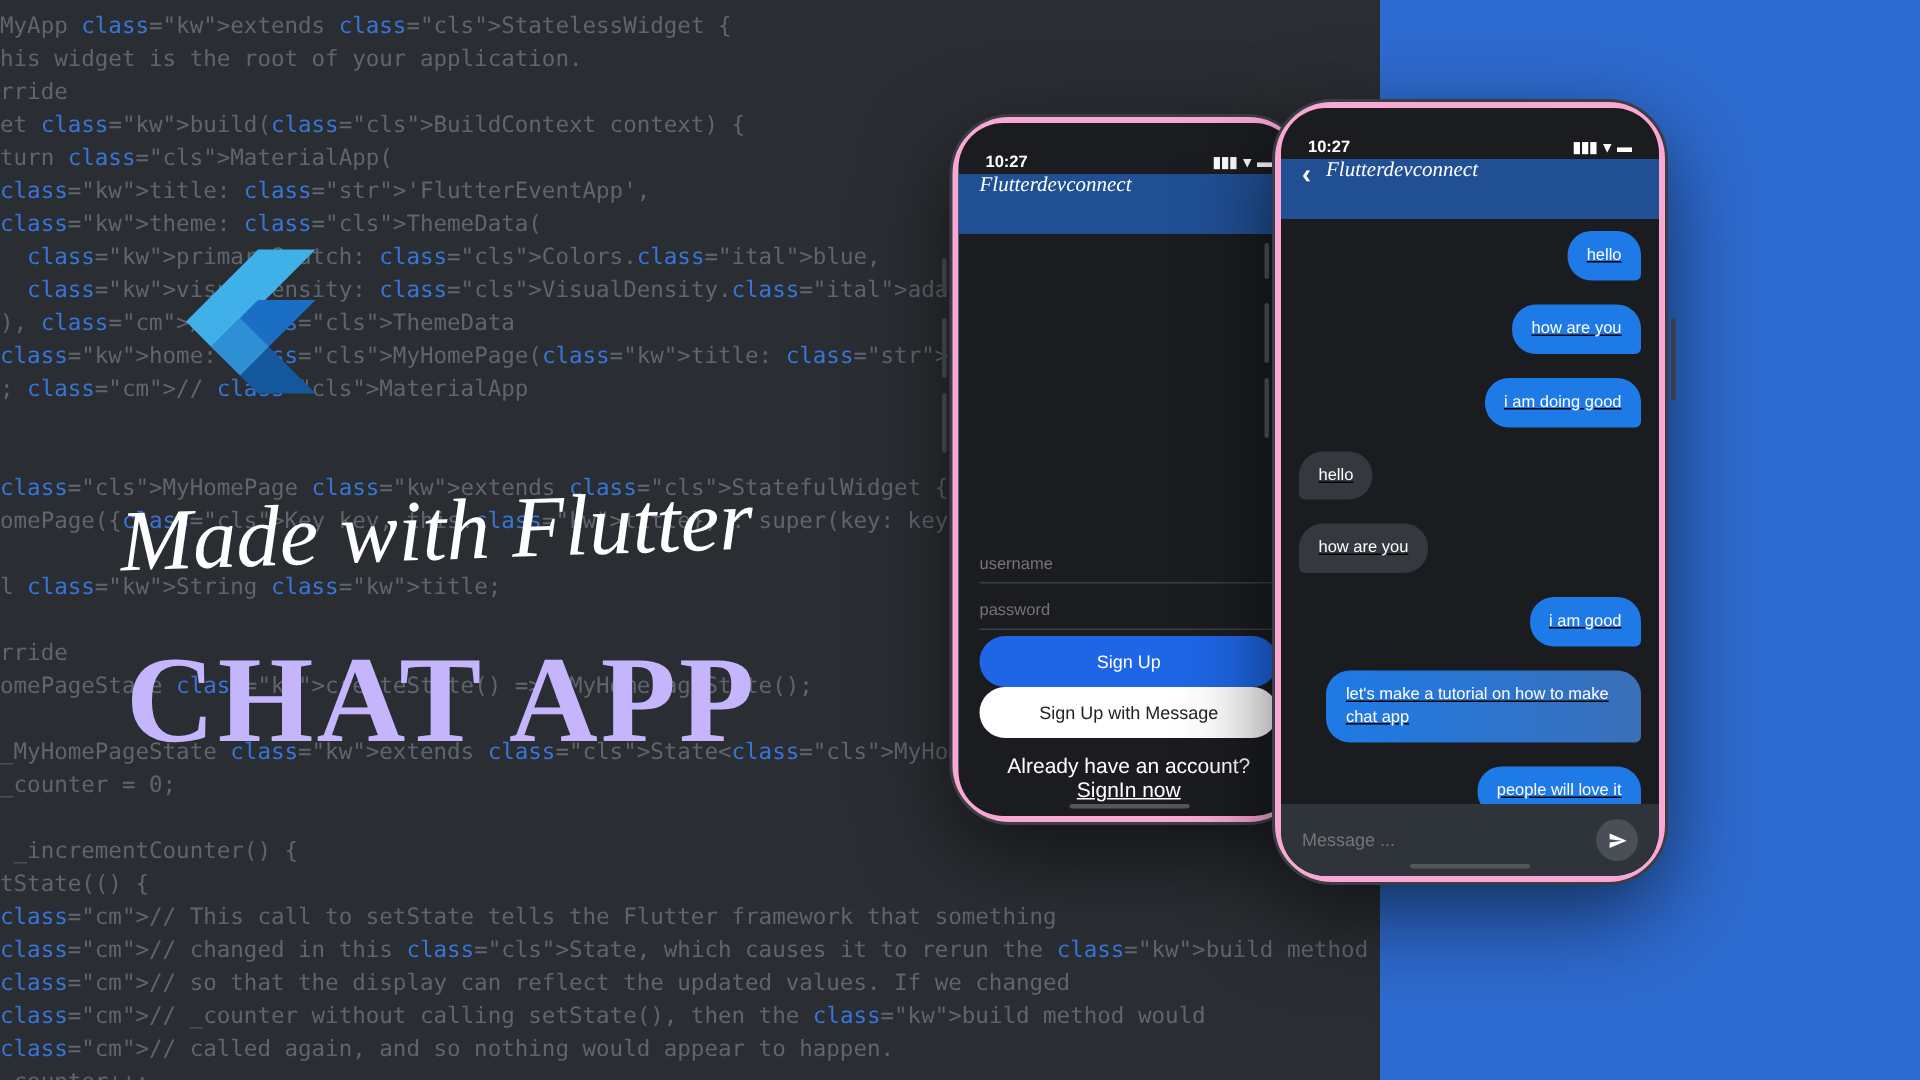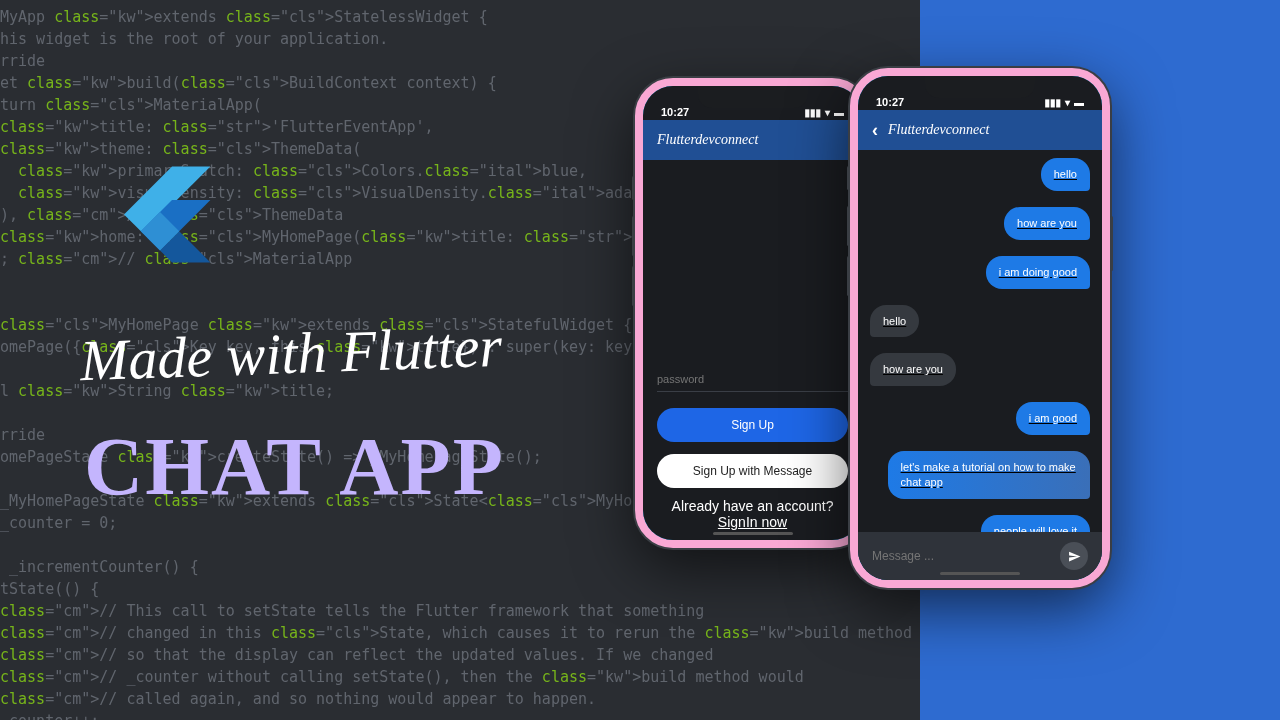--- a/index.html
+++ b/index.html
@@ -22,21 +22,21 @@
   width: 100%; height: 720px;
   padding: 6px 0 0 0;
   font-family: 'Menlo', 'Consolas', monospace;
   font-size: 15px;
   line-height: 22px;
   color: #6a6f78;
   white-space: pre;
   opacity: 0.85;
   pointer-events: none;
 }
-.code-bg .kw { color: #84cc16; }
+.code-bg .kw { color: #3b82f6; }
 
 .flutter-logo {
   position: absolute;
   left: 100px; top: 140px;
   width: 120px; height: 150px;
 }
 .headline-script {
   position: absolute;
   left: 80px; top: 320px;
   font-family: 'Brush Script MT', cursive;
@@ -52,21 +52,21 @@
   font-size: 82px;
   font-weight: 900;
   letter-spacing: 2px;
   color: #c4b5fd;
 }
 .phone {
   position: absolute;
   width: 235px; height: 470px;
   border-radius: 38px;
   background: #0ea5e9;
-  border: 8px solid #f9a8d4;
+  border: 4px solid #f9a8d4;
   box-shadow: 0 0 0 2px #3a3e44, 0 20px 60px rgba(0,0,0,0.6);
 }
 .phone .notch {
   position: absolute;
   top: 0; left: 50%;
   transform: translateX(-50%);
   width: 110px; height: 22px;
   background: #1b1d20;
   border-radius: 0 0 14px 14px;
 }
@@ -93,21 +93,21 @@
   font-size: 11px;
   font-weight: 600;
   color: #fff;
 }
 .status-icons { display: flex; gap: 4px; align-items: center; }
 .status-icons span { font-size: 10px; }
 .app-bar {
   background: #204f94;
   height: 40px;
   display: flex;
-  align-items: center;
+  align-items: flex-start;
   padding: 0 14px;
   gap: 10px;
 }
 .app-bar .back { color: #fff; font-size: 18px; font-weight: bold; }
 .app-bar .title {
   font-family: 'Brush Script MT', cursive;
   font-style: italic;
   color: #fff;
   font-size: 14px;
 }
@@ -126,21 +126,20 @@
   color: #aaa;
   font-size: 11px;
   padding: 8px 0 6px;
   margin-bottom: 4px;
 }
 .btn {
   border: none;
   border-radius: 22px;
   height: 34px;
   font-size: 12px;
-  margin-top: 12px;
   cursor: pointer;
 }
 .btn-primary { background: #1e66e6; color: #fff; }
 .btn-white { background: #fff; color: #222; }
 .signin-row { margin-top: 10px; font-size: 14px; color: #fff; text-align: center; }
 .signin-row .link { text-decoration: underline; }
 .home-ind { position: absolute; bottom: 5px; left: 50%; transform: translateX(-50%); width: 80px; height: 3px; background: #555; border-radius: 2px; }
 
 .phone2 { left: 850px; top: 68px; width: 260px; height: 520px; }
 .chat-area {
@@ -247,20 +246,21 @@
       <div class="status-icons">
         <span>▮▮▮</span>
         <span>▾</span>
         <span>▬</span>
       </div>
     </div>
     <div class="app-bar">
       <span class="title">Flutterdevconnect</span>
     </div>
     <div class="form-area">
+      <input class="text-field" placeholder="username" style="">
       <input class="text-field" type="password" placeholder="password" style="">
       <button class="btn btn-primary">Sign Up</button>
       <button class="btn btn-white">Sign Up with Message</button>
       <div class="signin-row">
         <span>Already have an account? </span><span class="link">SignIn now</span>
       </div>
     </div>
     <div class="home-ind"></div>
   </div>
   <div class="notch"></div>

